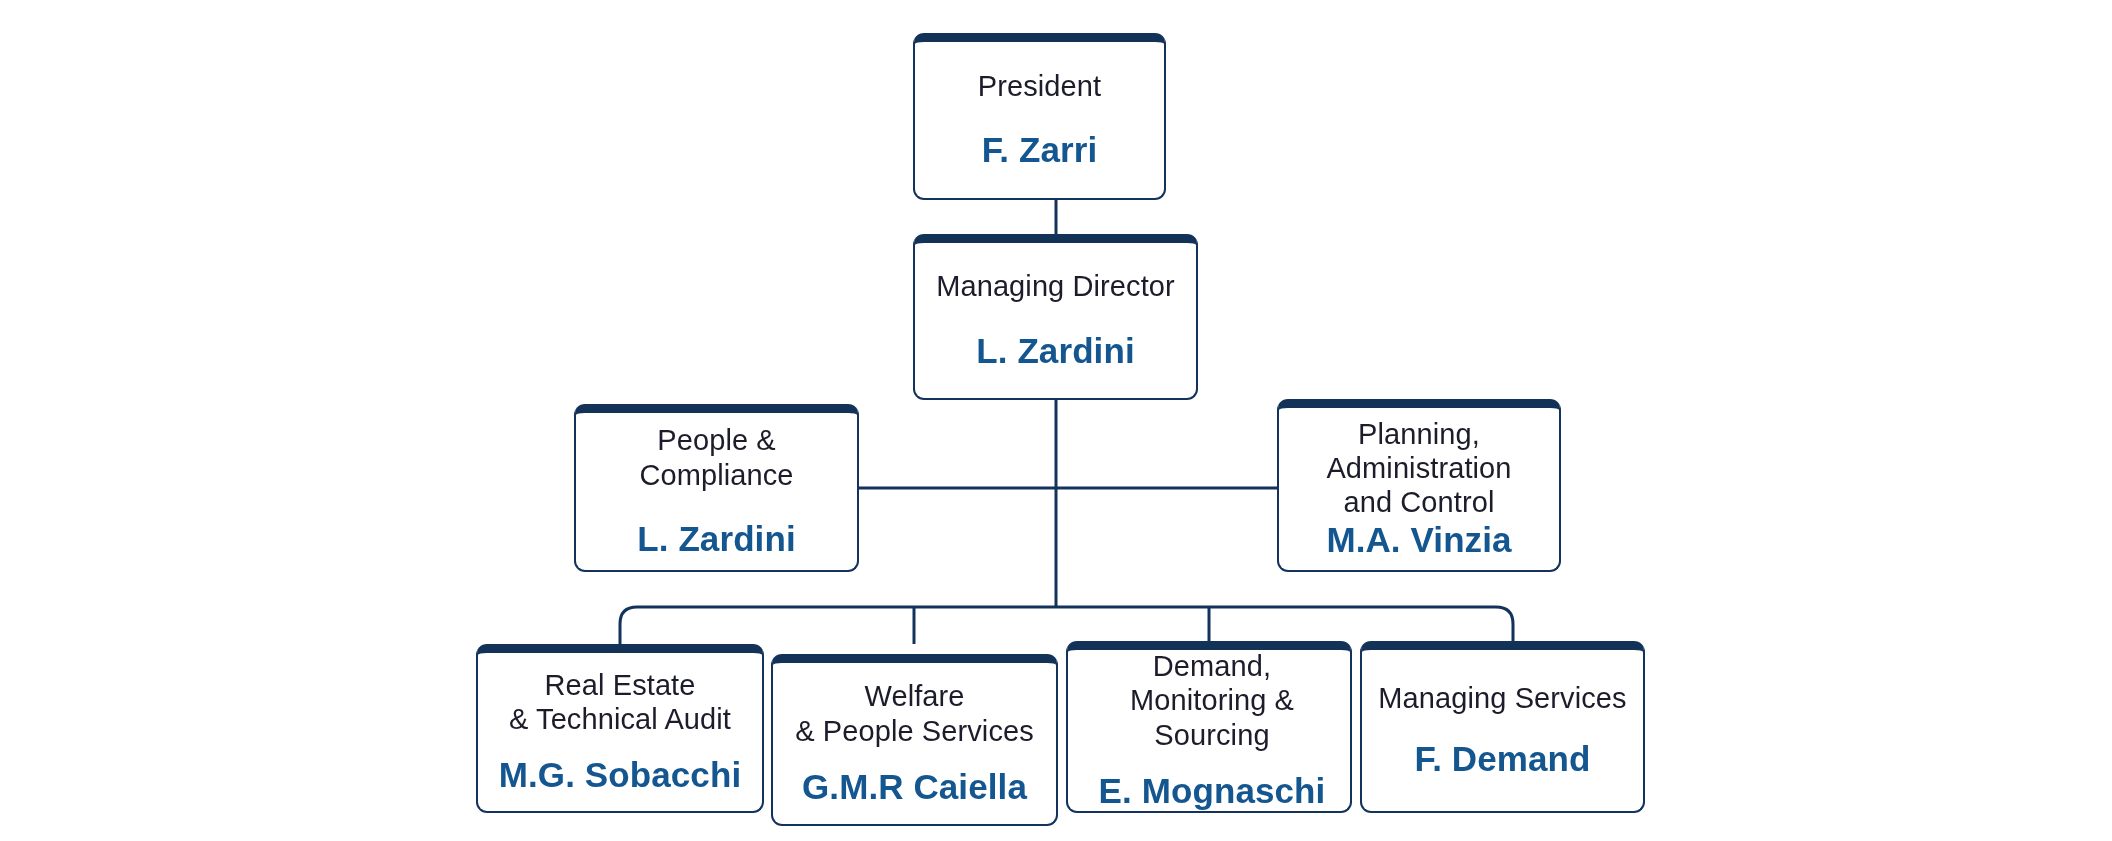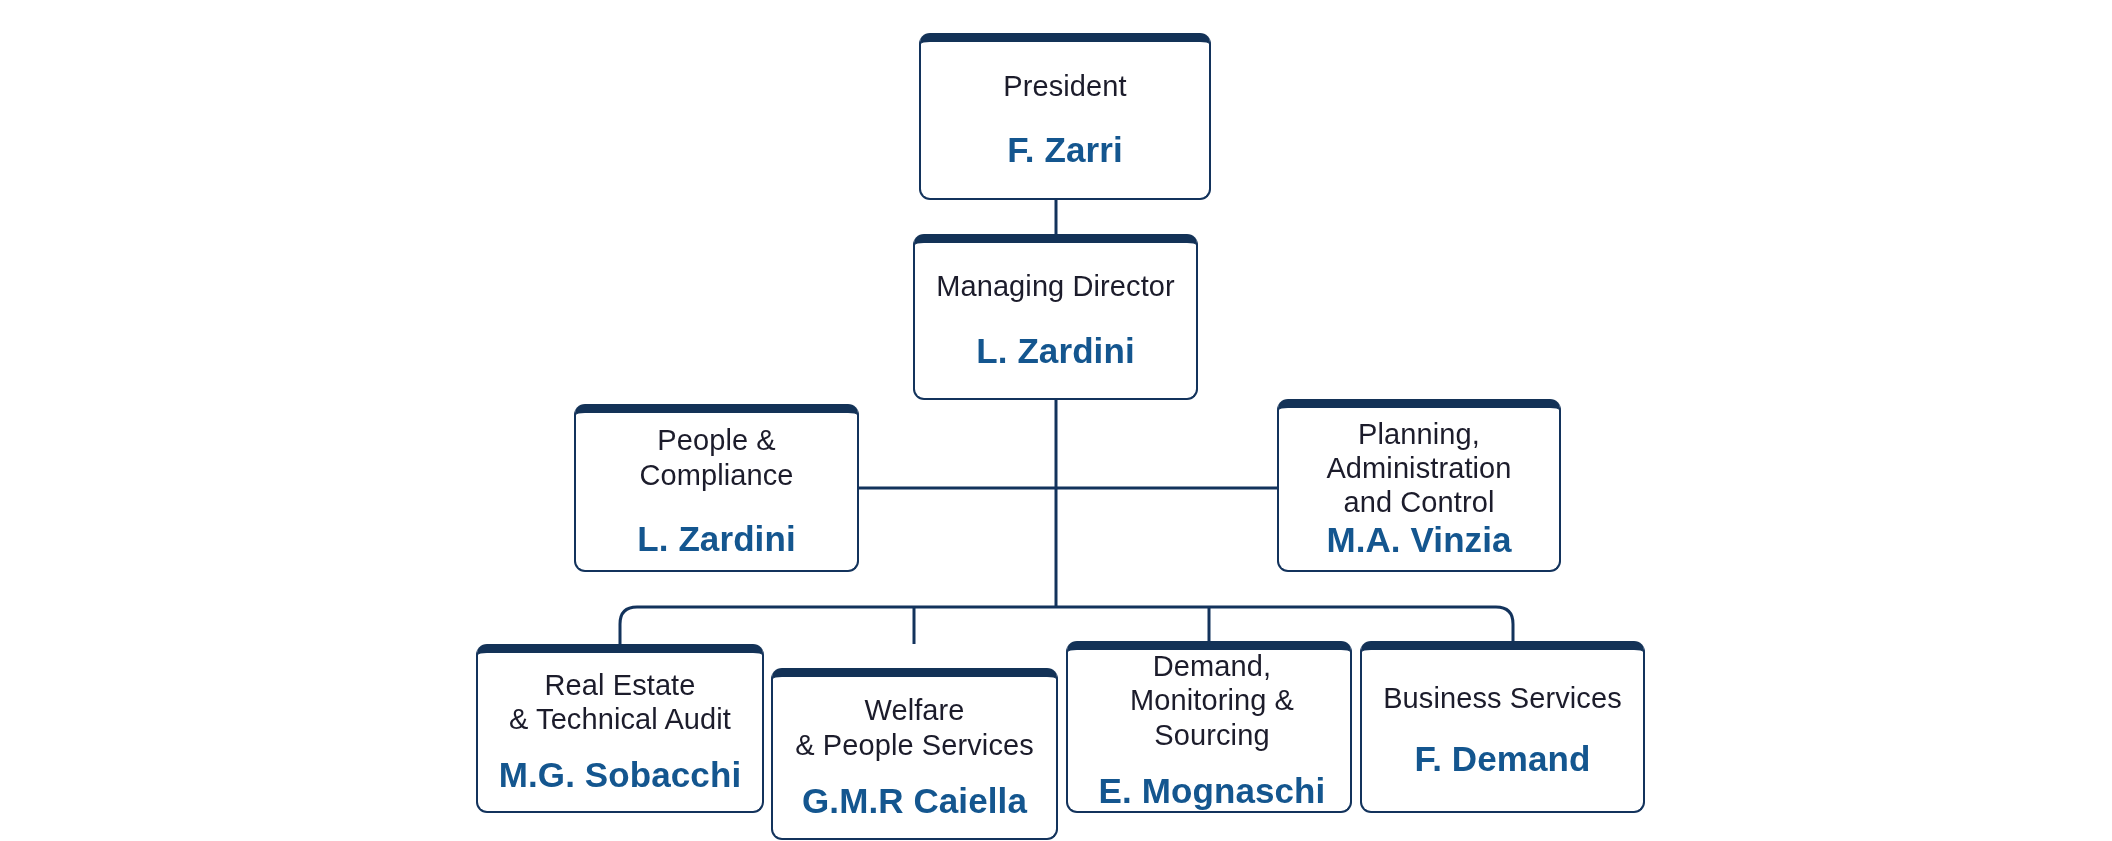--- a/index.html
+++ b/index.html
@@ -59,36 +59,36 @@
 
   .node-name {
     color: #14568f;
     font-size: 35px;
     line-height: 1.2;
     font-weight: 700;
     letter-spacing: 0.1px;
   }
 
   
-  #node-president      { left: 913px;  top: 33px;  width: 292px; height: 167px; margin-left: 6px; }
+  #node-president      { left: 913px;  top: 33px;  width: 253px; height: 167px; }
   #node-president .node-title { margin-bottom: 26px; }
 
   #node-managing       { left: 913px;  top: 234px; width: 285px; height: 166px; }
   #node-managing .node-title { margin-bottom: 26px; }
 
   #node-people         { left: 574px;  top: 404px; width: 285px; height: 168px; }
   #node-people .node-title { margin-bottom: 26px; }
 
   #node-planning       { left: 1277px; top: 399px; width: 284px; height: 173px; }
   #node-planning .node-title { margin-bottom: 0; }
 
   #node-realestate     { left: 476px;  top: 644px; width: 288px; height: 169px; }
   #node-realestate .node-title { margin-bottom: 18px; }
 
-  #node-welfare        { left: 771px;  top: 668px; width: 287px; height: 172px; }
+  #node-welfare        { left: 771px;  top: 654px; width: 287px; height: 172px; }
   #node-welfare .node-title { margin-bottom: 18px; }
 
   #node-demand         { left: 1066px; top: 641px; width: 286px; height: 172px; padding-left: 16px; }
   #node-demand .node-title { margin-bottom: 18px; }
 
   #node-business       { left: 1360px; top: 641px; width: 285px; height: 172px; }
   #node-business .node-title { margin-bottom: 22px; }
 </style>
 </head>
 <body>
@@ -147,17 +147,17 @@
     <div class="node-name">G.M.R Caiella</div>
   </div>
 
   <div class="node" id="node-demand">
     <div class="node-title">Demand,
 Monitoring &amp; Sourcing</div>
     <div class="node-name">E. Mognaschi</div>
   </div>
 
   <div class="node" id="node-business">
-    <div class="node-title">Business Services</div>
+    <div class="node-title">Managing Services</div>
     <div class="node-name">F. Demand</div>
   </div>
 
 </div>
 
 </body></html>

